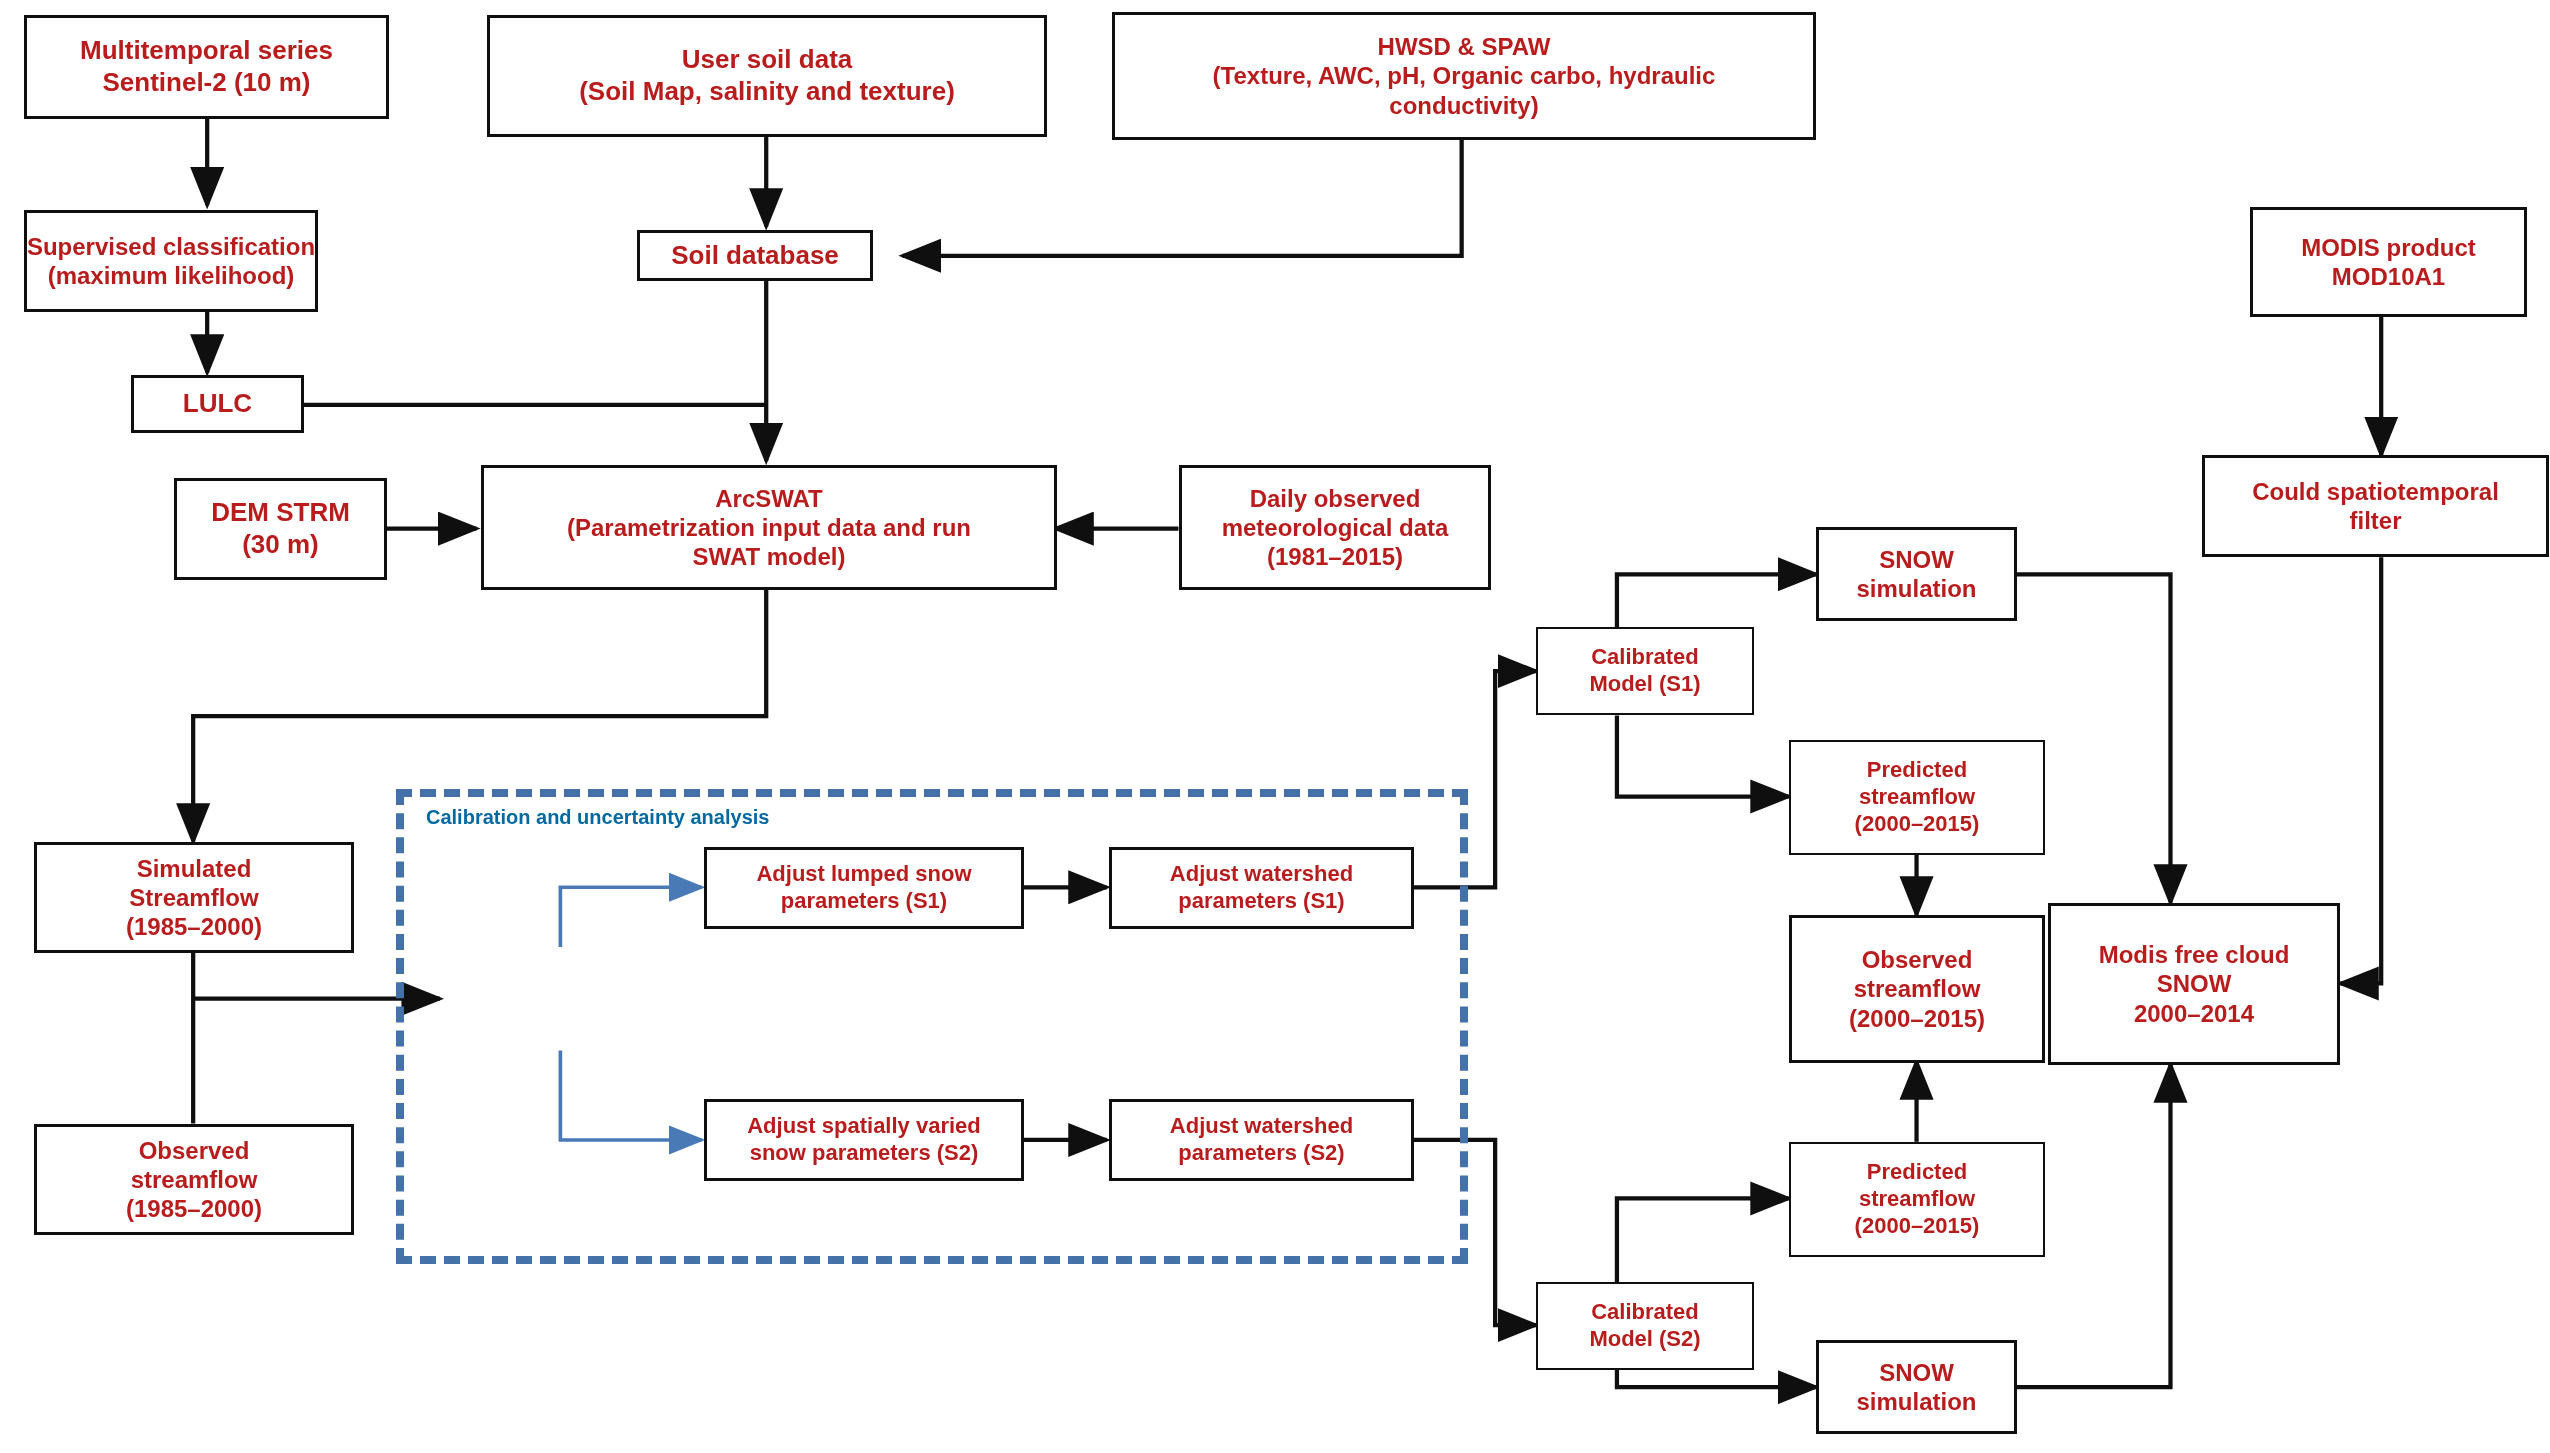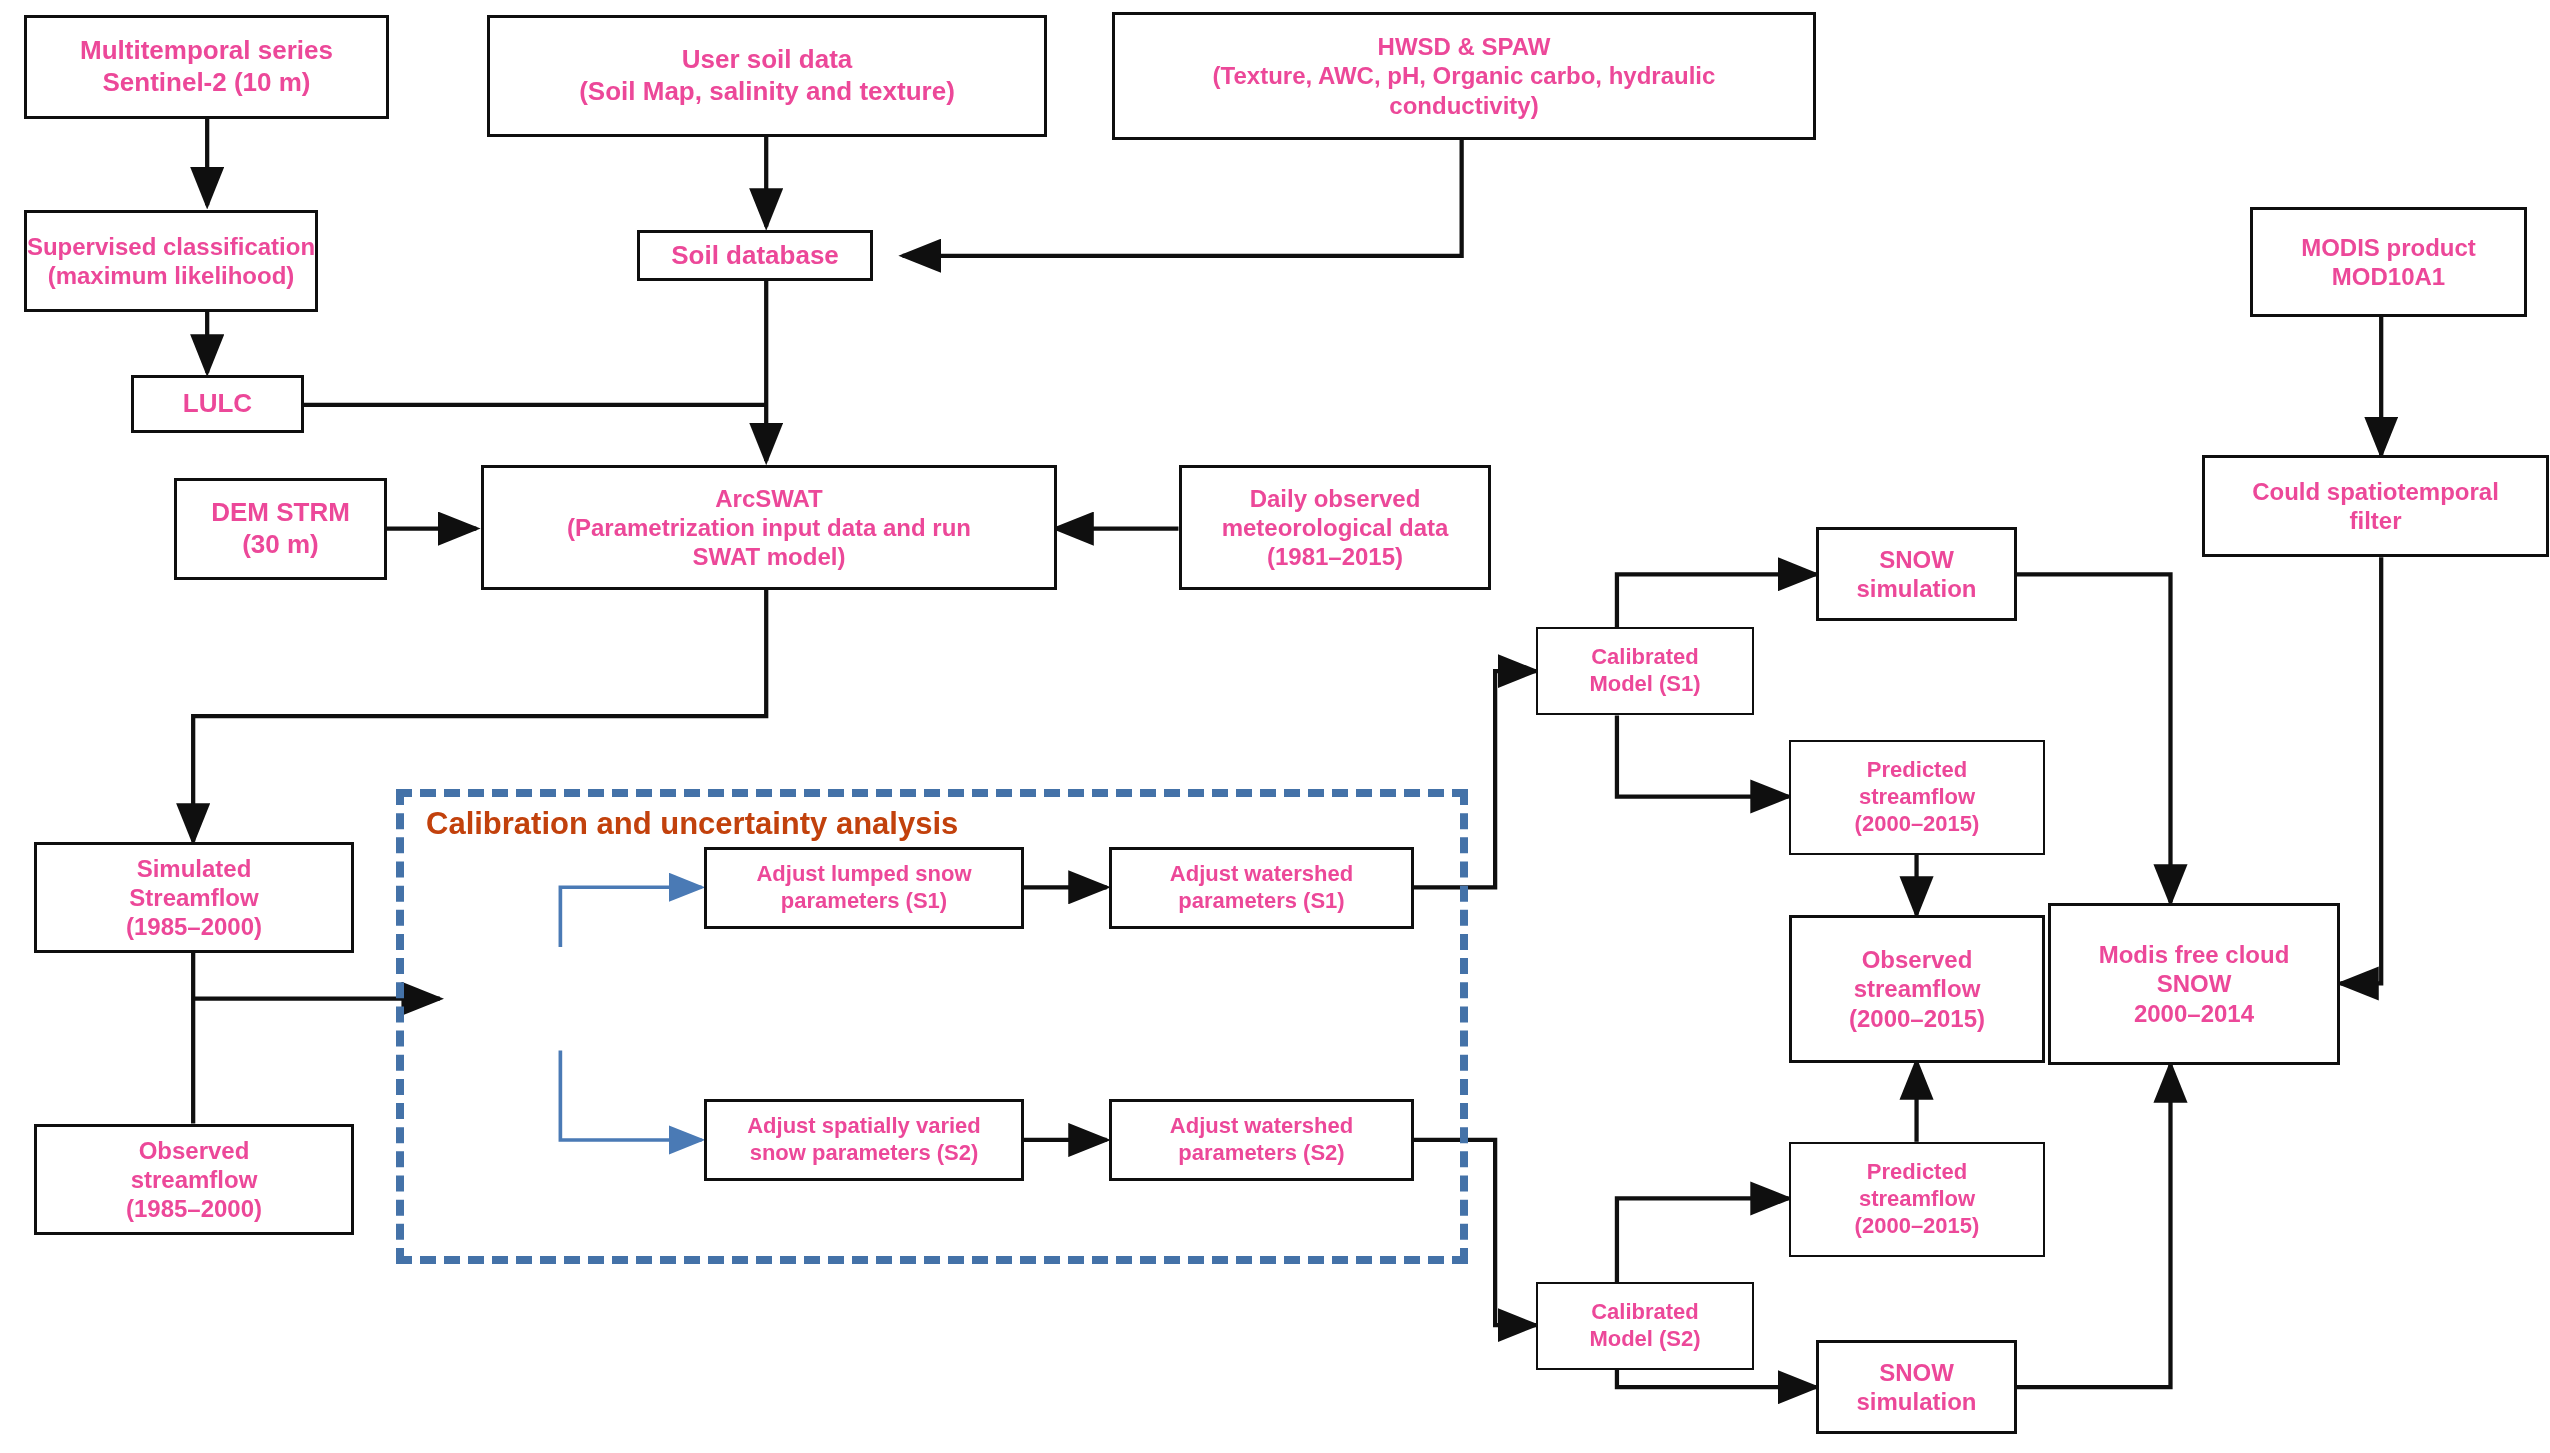--- a/index.html
+++ b/index.html
@@ -14,42 +14,42 @@
   .node{
     position:absolute;
     box-sizing:border-box;
     background:#ffffff;
     border:3px solid #0f0f0f;
     display:flex;
     flex-direction:column;
     align-items:center;
     justify-content:center;
     text-align:center;
-    color:#ec4899;
+    color:#b91c1c;
     font-weight:bold;
     line-height:1.22;
     padding:2.4px 4.9px;
   }
   .node .ln{display:block;white-space:nowrap;}
   .fs-lg{font-size:26px;}
   .fs-md{font-size:24px;}
   .fs-sm{font-size:22px;}
   .fs-xs{font-size:20px;}
   .thin{border-width:2.4px;}
   .group-box{
     position:absolute;
     box-sizing:border-box;
     border:8px dashed #4472a8;
     background:transparent;
   }
   .group-label{
     position:absolute;
-    font-size:31px;
+    font-size:20px;
     font-weight:bold;
-    color:#c2410c;
+    color:#0369a1;
     white-space:nowrap;
   }
 </style>
 </head>
 <body>
 
 <div id="root">
 
   <svg id="wires" viewBox="0 0 4187 2386" xmlns="http://www.w3.org/2000/svg">
     <defs>

